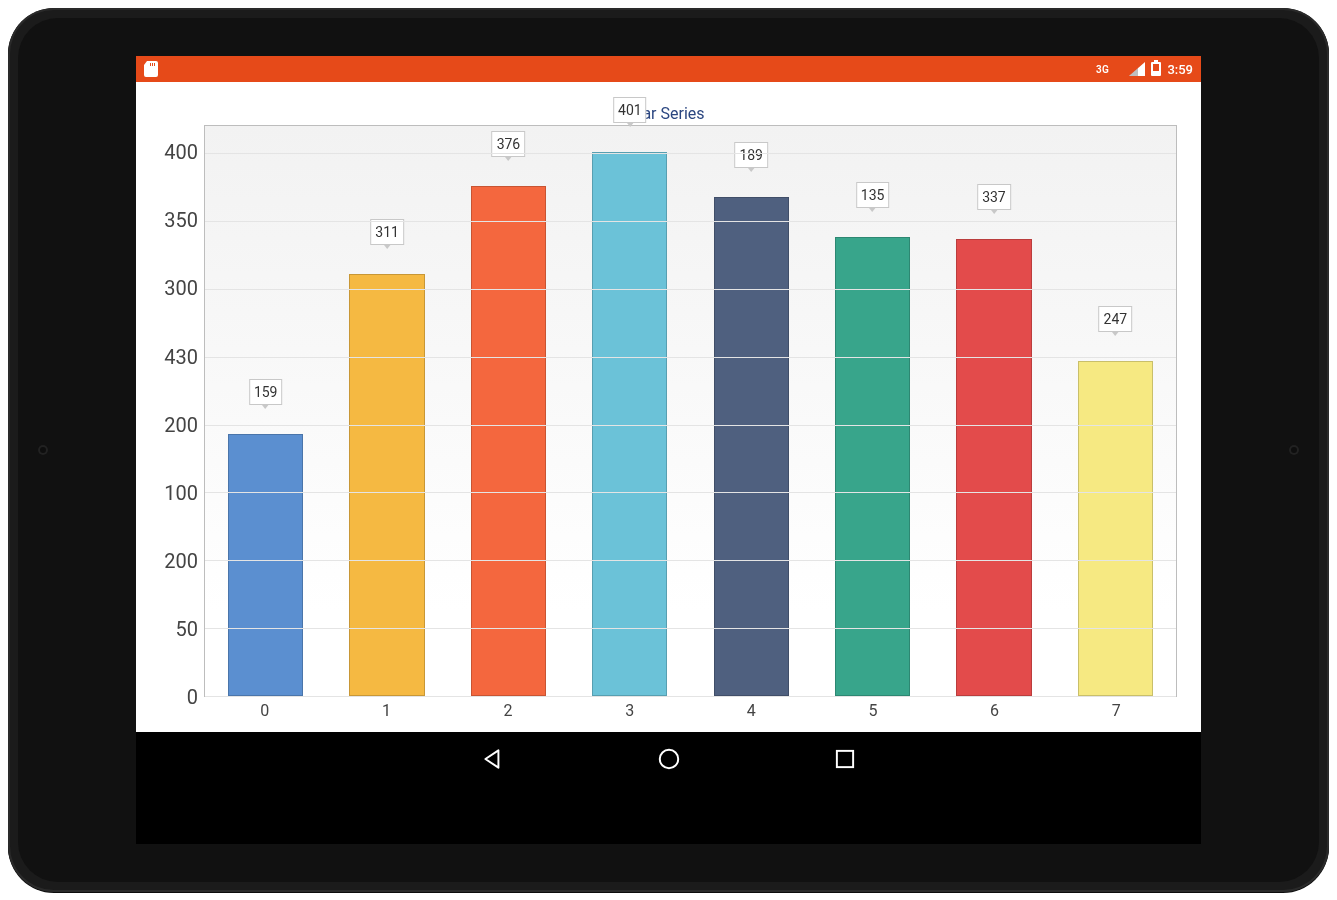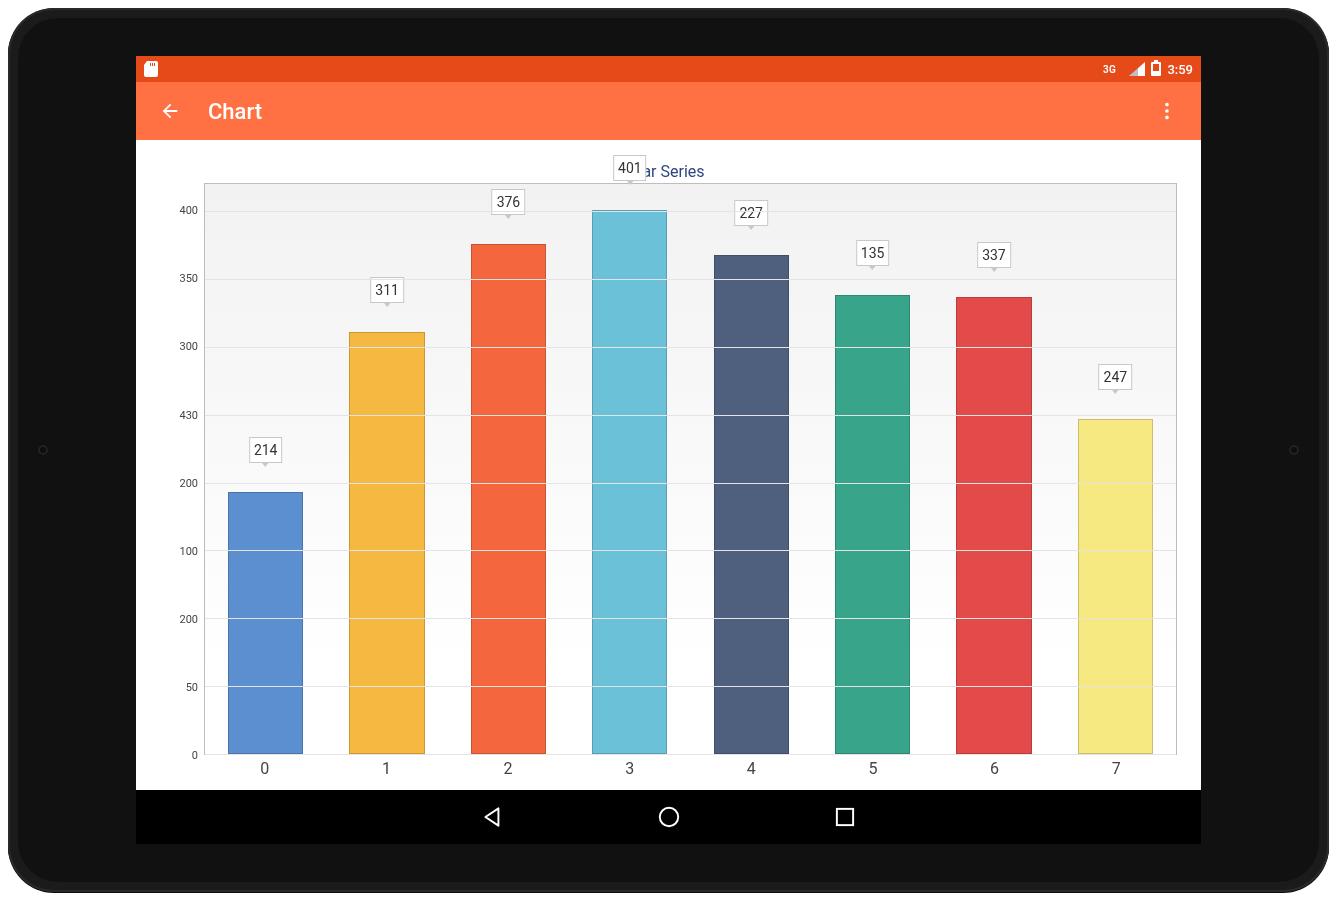--- a/index.html
+++ b/index.html
@@ -53,21 +53,21 @@
     align-items: center;
     height: 26px;
     background: #E64A19;
     color: #fff;
     padding: 0 8px;
     font-size: 13px;
     gap: 6px;
   }
   .statusbar .sd-icon svg { display: block; }
   .statusbar .spacer { flex: 1; }
-  .statusbar .sig { display:flex; align-items:center; gap:13px; }
+  .statusbar .sig { display:flex; align-items:center; gap:20px; }
   .statusbar .sig .g3 { font-size: 10px; font-weight: 600; letter-spacing: .5px; }
 
   
   .appbar {
     display: flex;
     align-items: center;
     height: 58px;
     background: #FF7043;
     color: #fff;
     padding: 0 14px;
@@ -106,21 +106,21 @@
     height: calc(100% - 24px - 22px);
   }
   .y-axis {
     width: 44px;
     position: relative;
   }
   .y-label {
     position: absolute;
     right: 6px;
     transform: translateY(50%);
-    font-size: 11px;
+    font-size: 20px;
     color: #444;
   }
   .plot {
     position: relative;
     flex: 1;
     border: 1px solid #bdbdbd;
     background: linear-gradient(#f2f2f2, #ffffff 85%);
     overflow: visible;
   }
   .gridline {
@@ -207,64 +207,48 @@
       </span>
       <span>
         <svg width="10" height="16" viewBox="0 0 10 16">
             <path fill="#fff" d="M3 0h4v2h2a1 1 0 0 1 1 1v12a1 1 0 0 1-1 1H1a1 1 0 0 1-1-1V3a1 1 0 0 1 1-1h2V0z"></path>
             <path fill="#E64A19" d="M2 4h6v7H2z"></path>
           </svg>
       </span>
       <span style="font-weight:500">3:59</span>
     </div>
 
-    <div class="appbar">
-      <div class="icon-btn">
-        <svg width="22" height="22" viewBox="0 0 24 24">
-            <path fill="#fff" d="M20 11H7.83l5.59-5.59L12 4l-8 8 8 8 1.41-1.41L7.83 13H20z"></path>
-          </svg>
-      </div>
-      <div class="title">Chart</div>
-      <div class="spacer"></div>
-      <div class="icon-btn">
-        <svg width="22" height="22" viewBox="0 0 24 24">
-            <circle fill="#fff" cx="12" cy="5" r="2"></circle>
-            <circle fill="#fff" cx="12" cy="12" r="2"></circle>
-            <circle fill="#fff" cx="12" cy="19" r="2"></circle>
-          </svg>
-      </div>
-    </div>
 
     <div class="content">
       <div class="chart-wrap">
         <div class="chart-title">Bar Series</div>
         <div class="chart-box">
           <div class="y-axis" id="y-axis">
               <div class="y-label" style="bottom: calc(0%);">0</div>
               <div class="y-label" style="bottom: calc(11.9048%); margin-left: 32px;">50</div>
               <div class="y-label" style="bottom: calc(23.8095%);">200</div>
               <div class="y-label" style="bottom: calc(35.7143%);">100</div>
               <div class="y-label" style="bottom: calc(47.619%);">200</div>
               <div class="y-label" style="bottom: calc(59.5238%);">430</div>
               <div class="y-label" style="bottom: calc(71.4286%);">300</div>
               <div class="y-label" style="bottom: calc(83.3333%); text-align: center;">350</div>
               <div class="y-label" style="bottom: calc(95.2381%);">400</div>
             </div>
           <div class="plot" id="plot">
             <div class="bars" id="bars">
                 <div class="bar" style="left: 2.375%; width: 7.75%; height: 45.9524%; background: rgb(91, 143, 208);"></div>
-                <div class="bar-label" style="left: 6.25%; bottom: calc(45.9524% + 3px);">214</div>
+                <div class="bar-label" style="left: 6.25%; bottom: calc(45.9524% + 3px);">159</div>
                 <div class="bar" style="left: 14.875%; width: 7.75%; height: 74.0476%; background: rgb(245, 185, 66);"></div>
                 <div class="bar-label" style="left: 18.75%; bottom: calc(74.0476% + 3px); margin-top: 44px;">311</div>
                 <div class="bar" style="left: 27.375%; width: 7.75%; height: 89.5238%; background: rgb(244, 103, 62);"></div>
                 <div class="bar-label" style="left: 31.25%; bottom: calc(89.5238% + 3px);">376</div>
                 <div class="bar" style="left: 39.875%; width: 7.75%; height: 95.4762%; background: rgb(107, 194, 216);"></div>
                 <div class="bar-label" style="left: 43.75%; bottom: calc(95.4762% + 3px);">401</div>
                 <div class="bar" style="left: 52.375%; width: 7.75%; height: 87.619%; background: rgb(79, 96, 127);"></div>
-                <div class="bar-label" style="left: 56.25%; bottom: calc(87.619% + 3px);">227</div>
+                <div class="bar-label" style="left: 56.25%; bottom: calc(87.619% + 3px);">189</div>
                 <div class="bar" style="left: 64.875%; width: 7.75%; height: 80.4762%; background: rgb(56, 165, 139);"></div>
                 <div class="bar-label" style="left: 68.75%; bottom: calc(80.4762% + 3px);">135</div>
                 <div class="bar" style="left: 77.375%; width: 7.75%; height: 80.2381%; background: rgb(227, 75, 75);"></div>
                 <div class="bar-label" style="left: 81.25%; bottom: calc(80.2381% + 3px);">337</div>
                 <div class="bar" style="left: 89.875%; width: 7.75%; height: 58.8095%; background: rgb(246, 233, 130);"></div>
                 <div class="bar-label" style="left: 93.75%; bottom: calc(58.8095% + 3px); text-align: center;">247</div>
               </div>
           <div class="gridline" style="top: 100%;"></div>
               <div class="gridline" style="top: 88.0952%;"></div>
               <div class="gridline" style="top: 76.1905%;"></div>

